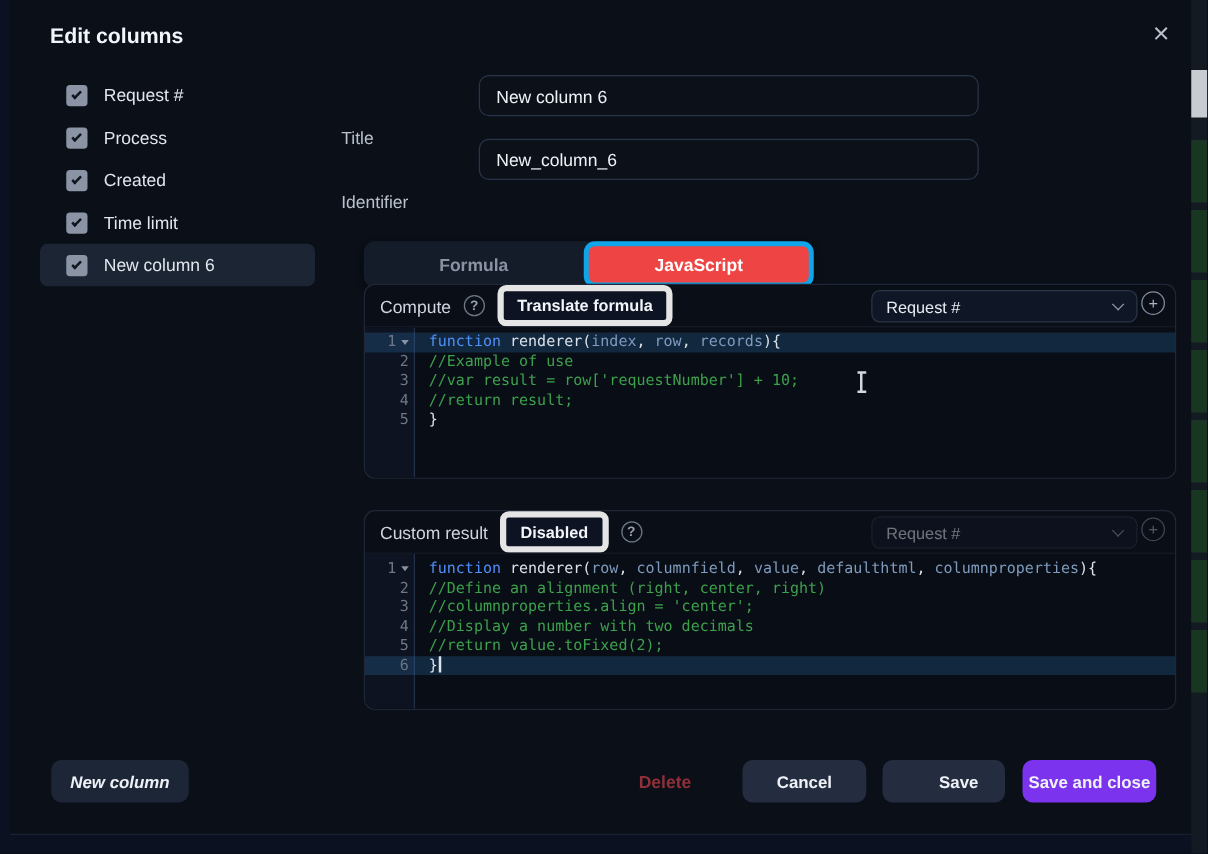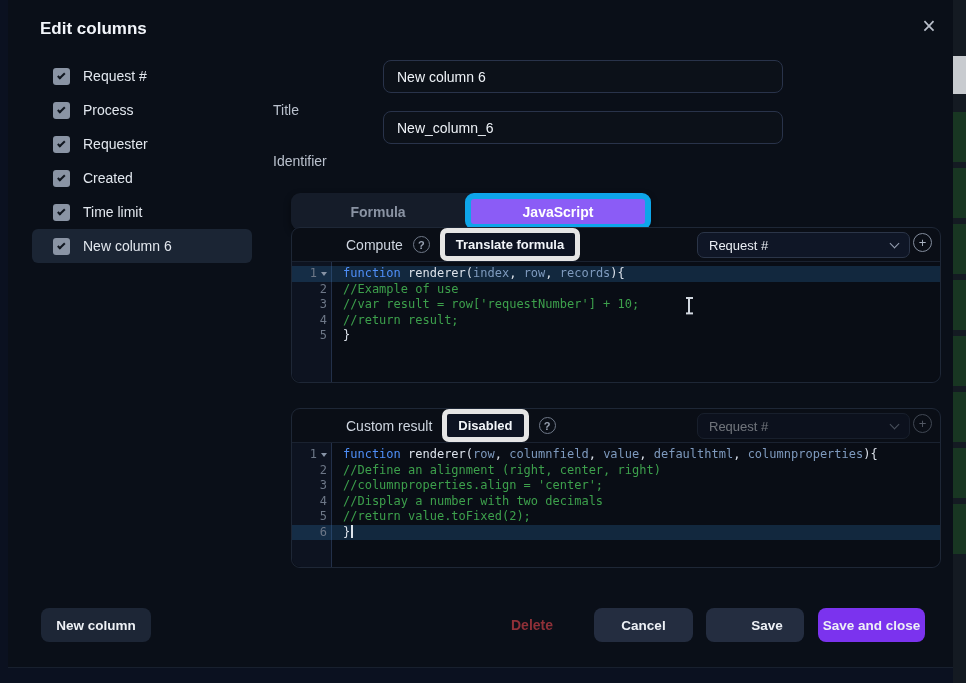--- a/index.html
+++ b/index.html
@@ -35,27 +35,27 @@
     color:#eef2f7; font-size:14px; padding:0 13px; outline:none;
     font-family:"Liberation Sans", sans-serif;
   }
   .tabs {
     position:absolute; left:283px; top:171px; width:360px; height:37px;
     background:#151c29; border-radius:9px; display:flex;
     box-shadow:0 3px 7px rgba(0,0,0,.45);
     margin-top:22px;
   }
   .tab { flex:1; display:flex; align-items:center; justify-content:center; font-size:14px; font-weight:bold; color:#8a93a3; border-radius:9px; cursor:pointer; }
-  .tab.active { background:#8b5cf6; color:#ffffff; border:6px solid #0ea5e9; }
+  .tab.active { background:#ef4444; color:#ffffff; border:4px solid #0ea5e9; }
   
   .panel { position:absolute; left:283px; width:650px; border:1px solid #1e2736; border-radius:9px; background:#0a0e16; }
   #panel-compute { top:227px; height:156px; }
   #panel-custom  { top:408px; height:160px; }
   .panel-header { position:absolute; left:0; right:0; top:0; height:33px; display:flex; align-items:center; padding:0 12px; gap:10px; }
-  .panel-title { font-size:14px; color:#cfd6e0;margin-left:42px; }
+  .panel-title { font-size:14px; color:#cfd6e0; }
   .help {
     width:17px; height:17px; border-radius:50%; border:1.5px solid #6f7888;
     color:#98a1b1; font-size:11px; font-weight:bold;
     display:flex; align-items:center; justify-content:center; flex:none; cursor:pointer;
   }
   .btn-outline {
     padding:4px 11px; border:5px solid #e5e5e5; border-radius:7px;
     background:#0d1322; color:#f2f5f9; font-weight:bold; font-size:13px; cursor:pointer;
   }
   .dropdown {
@@ -91,21 +91,21 @@
   
   .ibeam { position:absolute; left:676px; top:297px; width:10px; height:17px; z-index:6; pointer-events:none; }
   .ibeam::before { content:""; position:absolute; left:4.2px; top:1px; bottom:1px; width:1.6px; background:#d2d8e0; }
   .ibeam::after  { content:""; position:absolute; left:1.5px; top:0; width:7px; height:1.6px; background:#d2d8e0; box-shadow:0 15.4px 0 #d2d8e0; }
   
   .btn {
     position:absolute; top:608px; height:34px; border-radius:8px;
     display:flex; align-items:center; justify-content:center;
     font-size:13.5px; font-weight:bold; color:#eef1f6; cursor:pointer;
   }
-  #btn-new-column { left:33px;  width:110px; background:#1d2636; }
+  #btn-new-column { left:33px;  width:110px; background:#1d2636;font-style:italic; }
   #btn-delete     { left:494px; width:60px;  background:transparent; color:#8f3038; font-size:14px; }
   #btn-cancel     { left:586px; width:99px;  background:#242d40; }
   #btn-save       { left:698px; width:98px;  background:#242d40;padding-left:24px; }
   #btn-save-close { left:810px; width:107px; background:#7b33ee; }
   
   .right-strip { position:absolute; left:953px; top:0; width:13px; height:683px; background:#141a22; }
   .strip-gray  { position:absolute; left:0; top:56px; width:13px; height:38px; background:#c8cbcf; }
   .strip-green { position:absolute; left:0; width:13px; height:50px; background:#183622; }
 </style>
 </head>
@@ -123,26 +123,20 @@
           <span class="cb checked">
             <span class="tick"></span>
           </span>
           <span class="side-label">Request #</span>
         </div>
         <div class="side-row">
           <span class="cb checked">
             <span class="tick"></span>
           </span>
           <span class="side-label">Process</span>
-        </div>
-        <div class="side-row">
-          <span class="cb checked">
-            <span class="tick"></span>
-          </span>
-          <span class="side-label">Requester</span>
         </div>
         <div class="side-row">
           <span class="cb checked">
             <span class="tick"></span>
           </span>
           <span class="side-label">Created</span>
         </div>
         <div class="side-row">
           <span class="cb checked">
             <span class="tick"></span>

